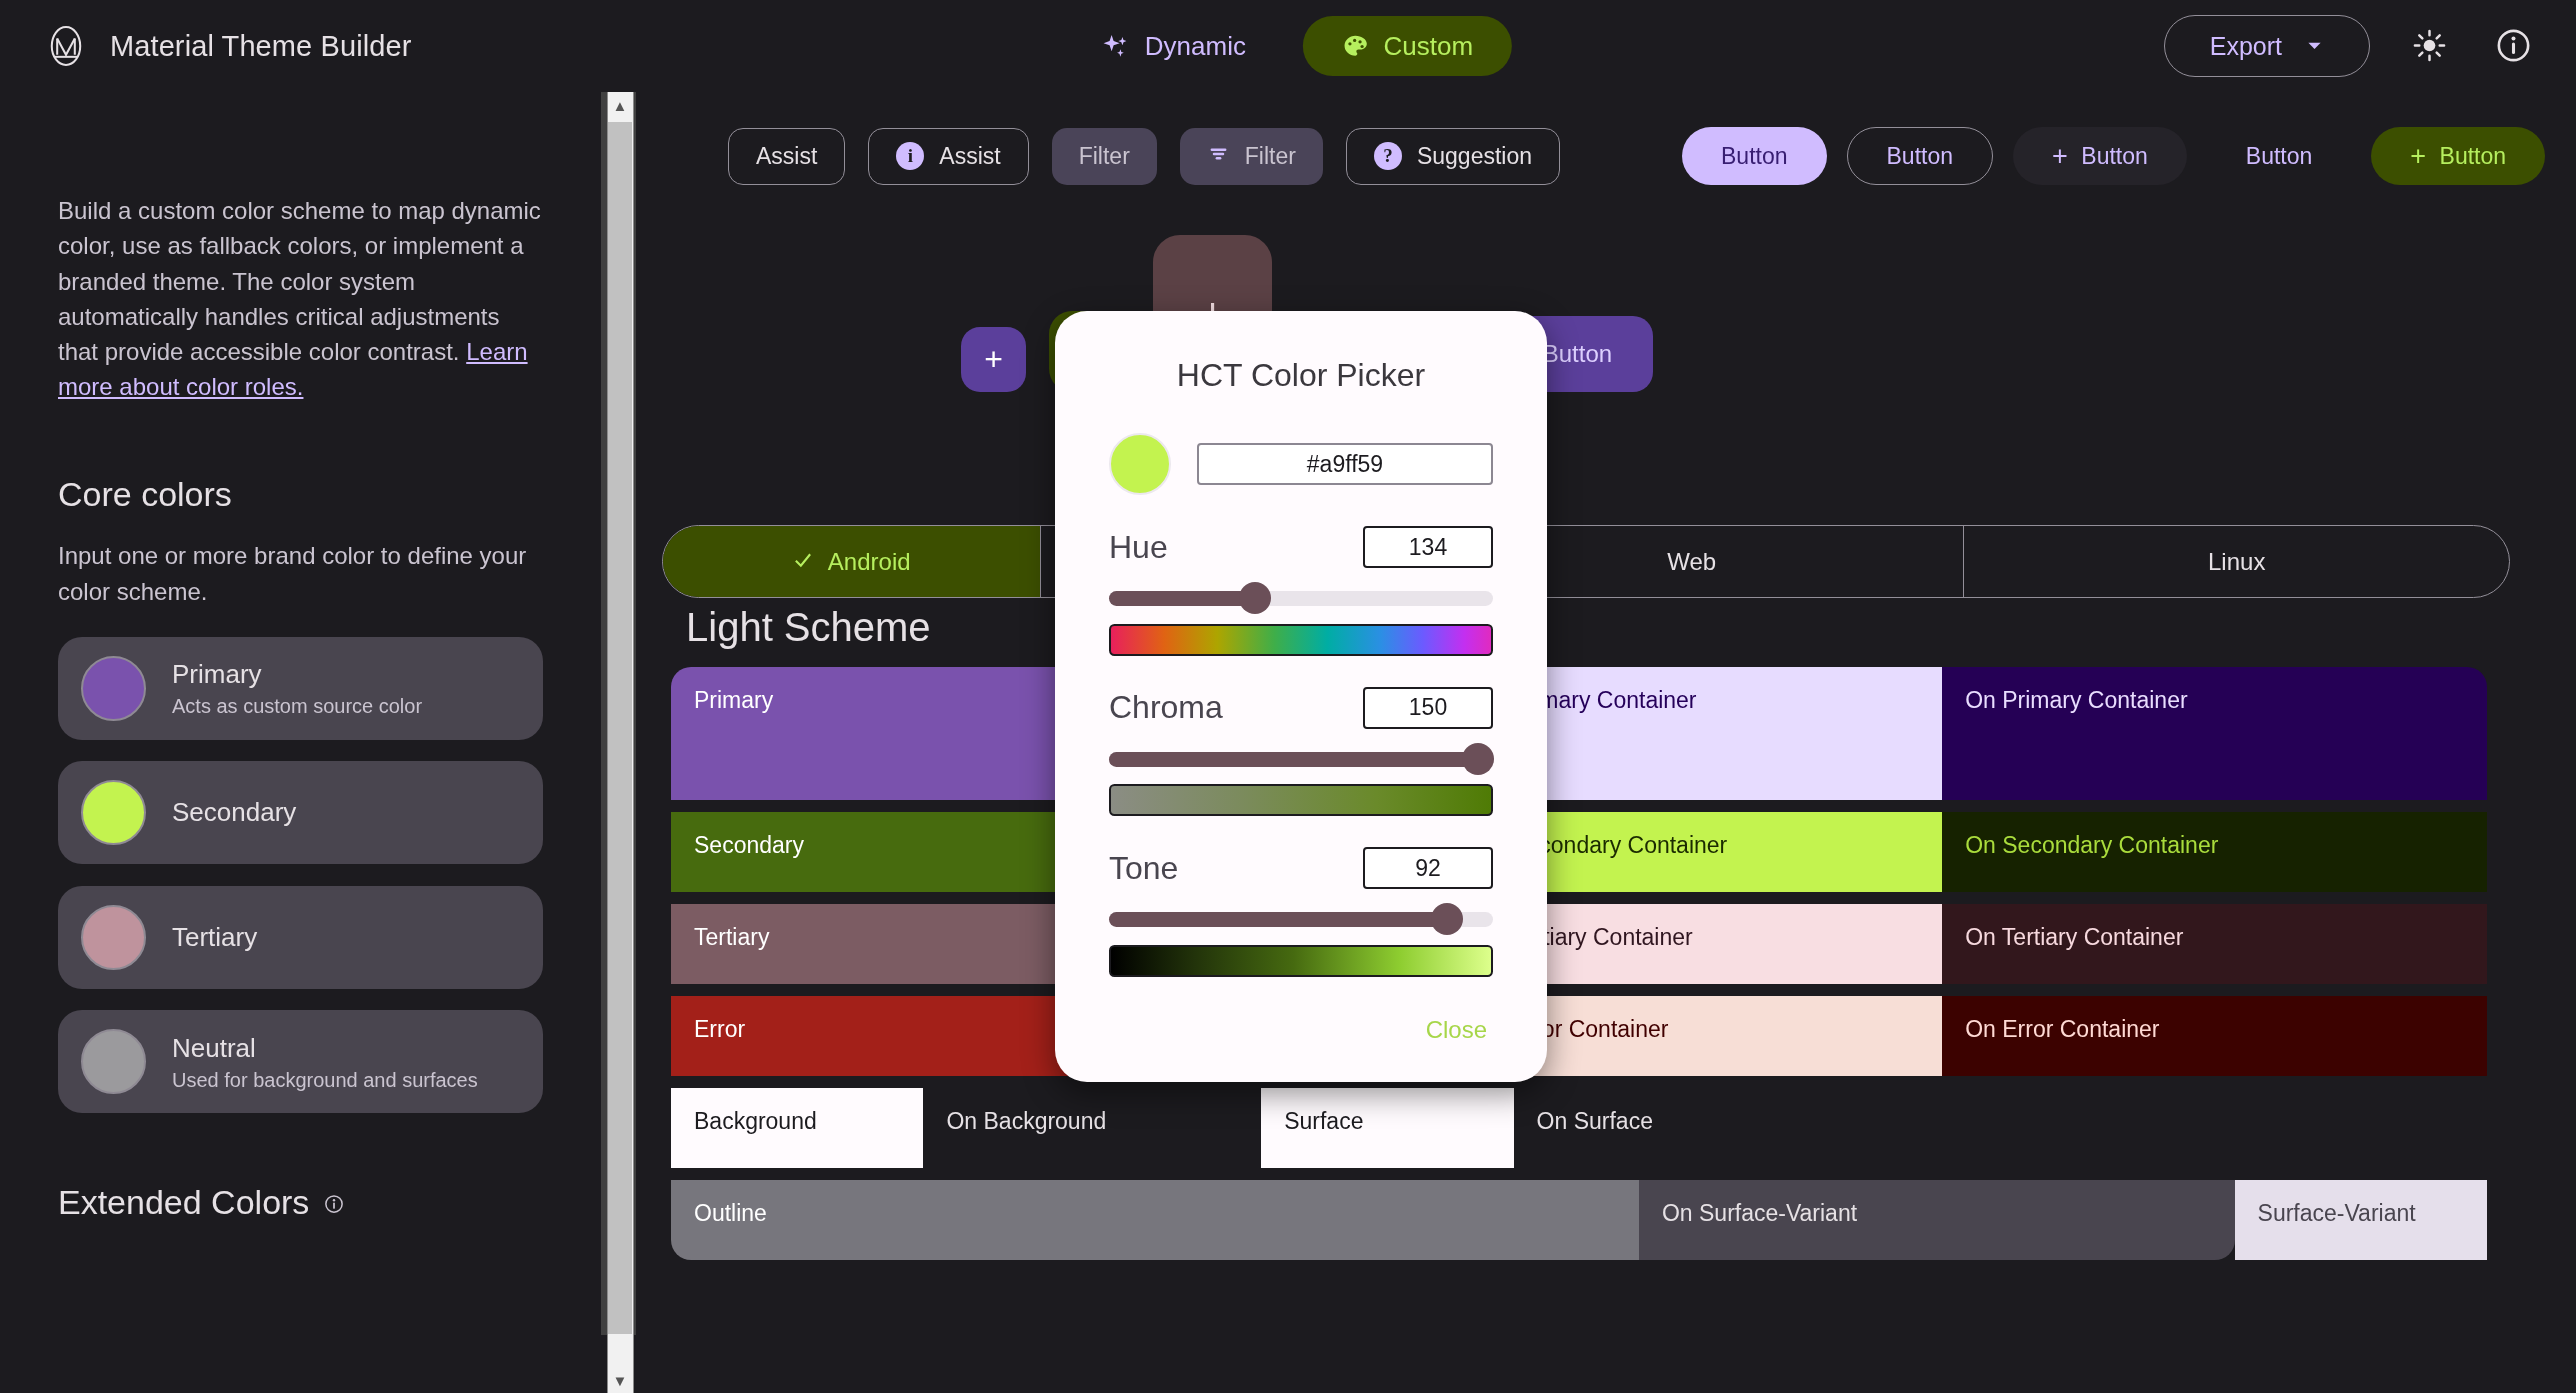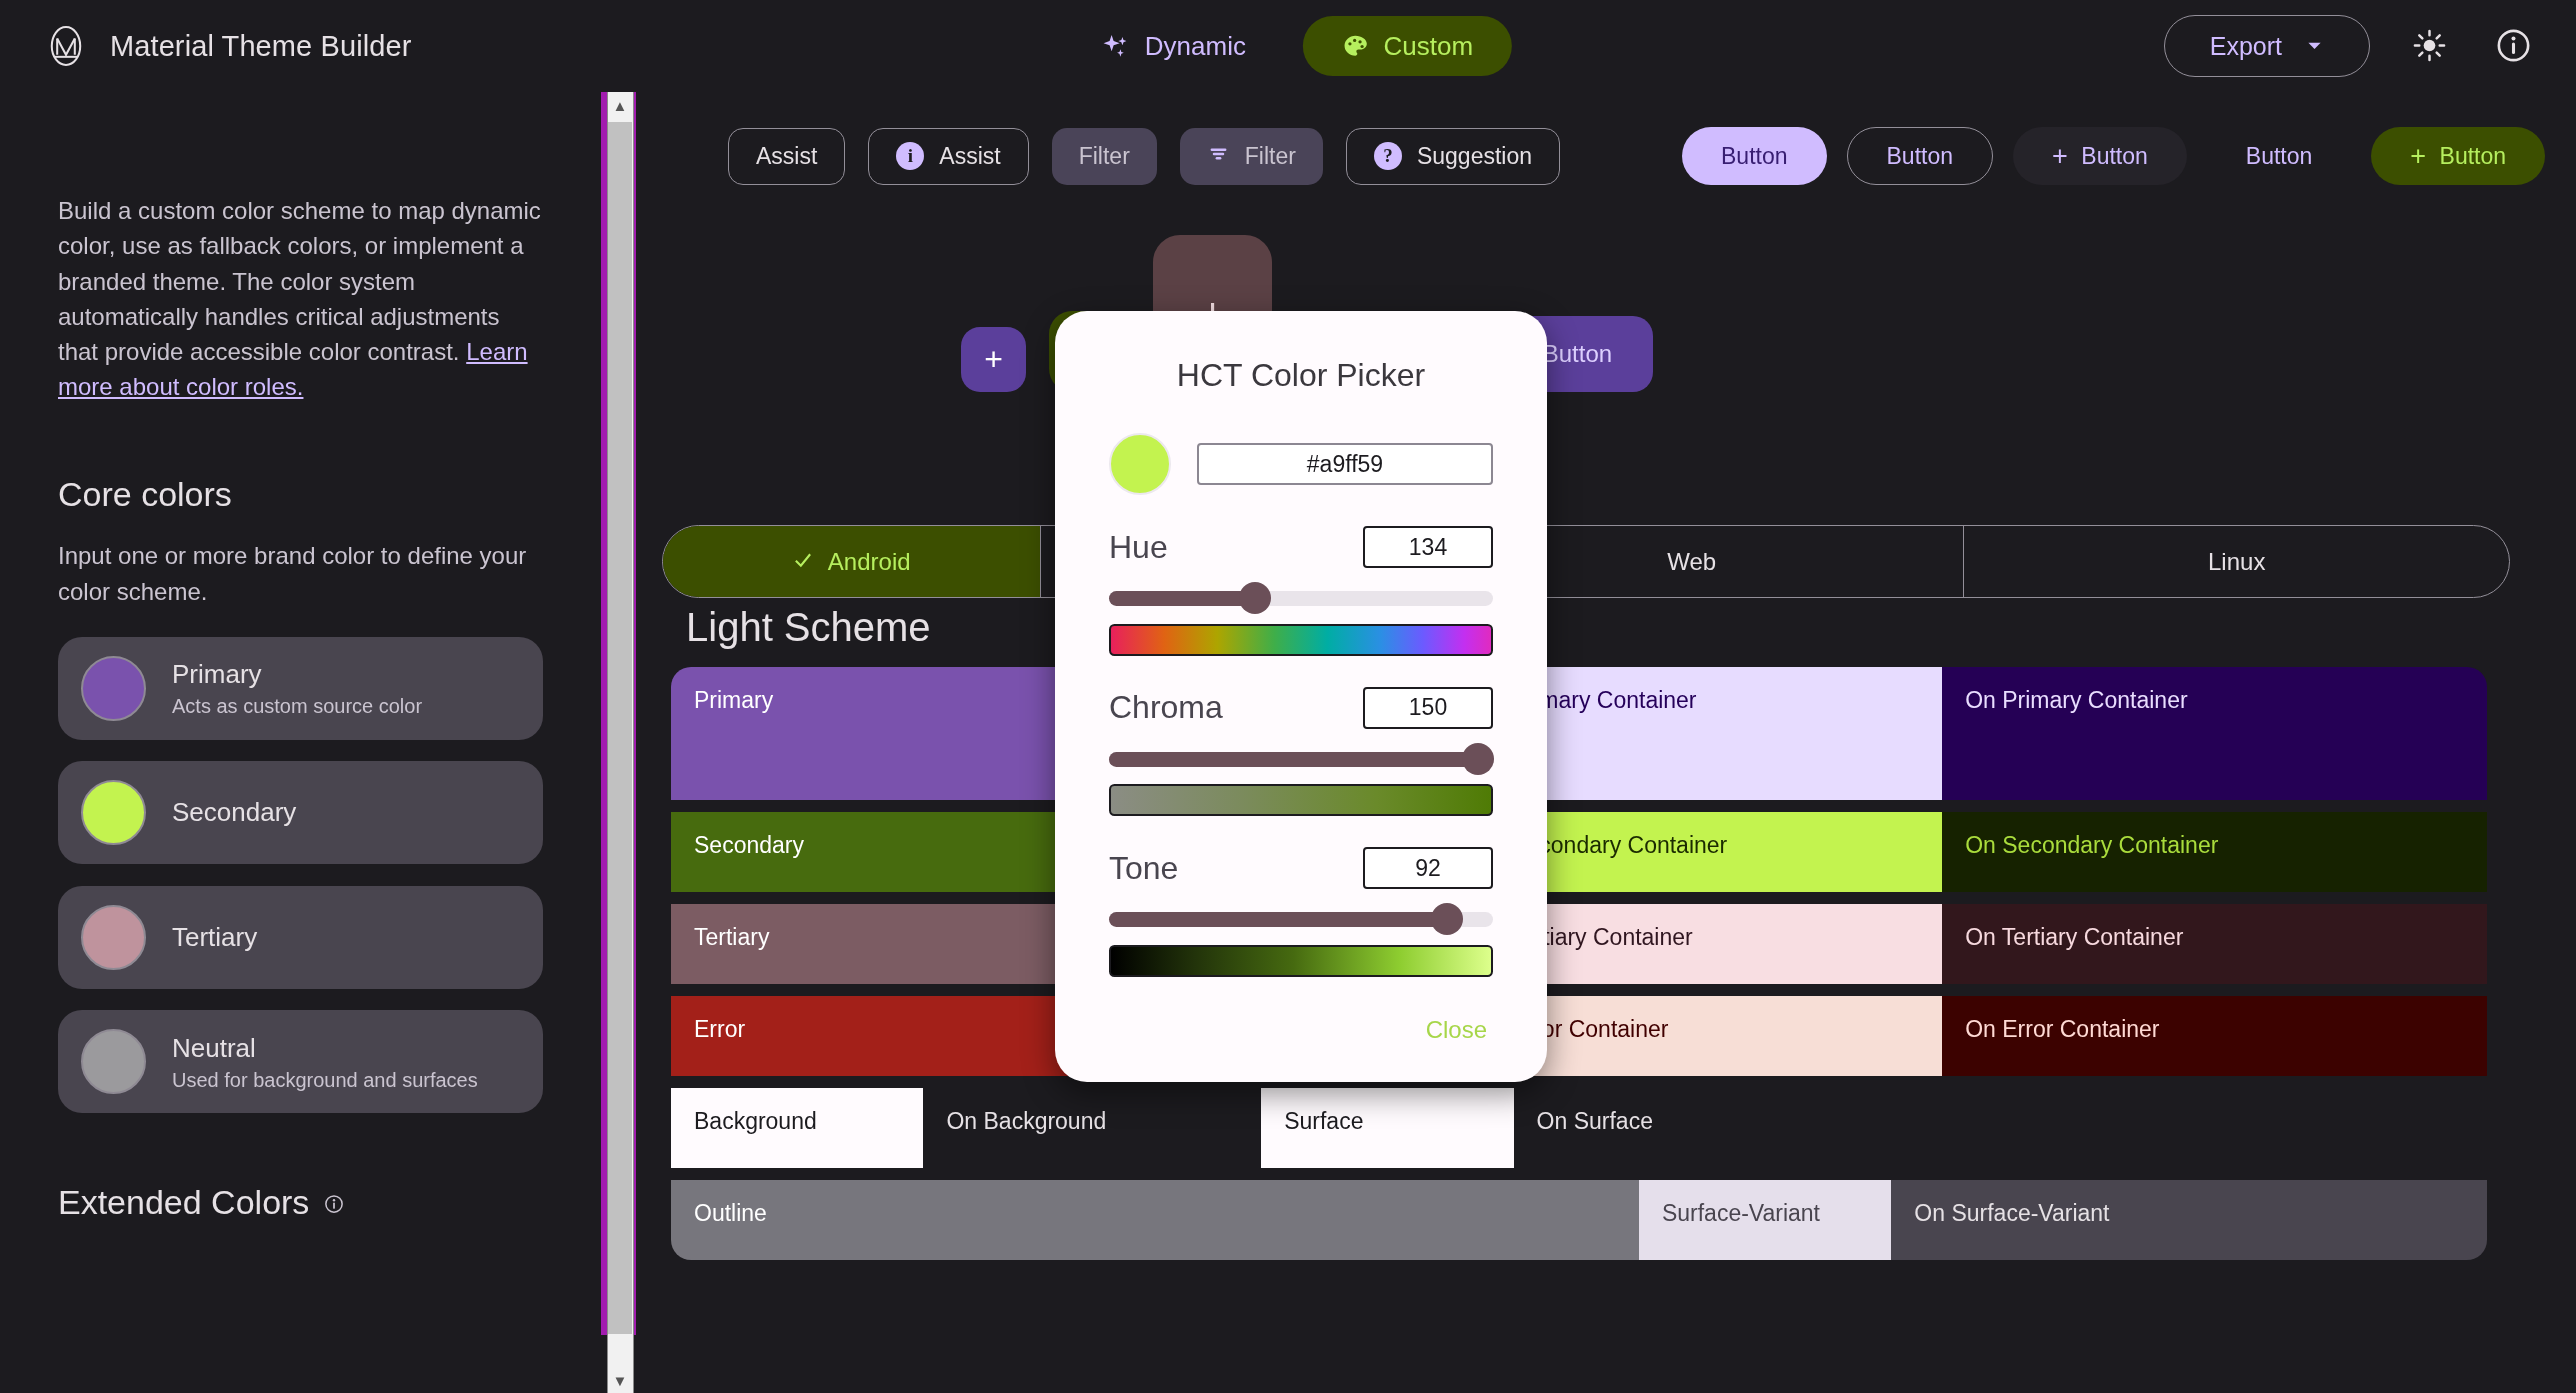--- a/index.html
+++ b/index.html
@@ -2,21 +2,21 @@
 <html style="font-size:10.8px"><head>
 <meta charset="utf-8">
 <style>
   * { box-sizing: border-box; margin: 0; padding: 0; }
   html, body {
     width: 2576px; height: 1394px;
     background: #1c1b1f;
     font-family: "Liberation Sans", sans-serif;
     overflow: hidden;
   }
-  .app { position: relative; width: 2576px; height: 1335px; background: #a21caf; }
+  .app { position: relative; width: 2576px; height: 1335px; background: #404040; }
 
   
   .topbar {
     position: absolute; top: 0; left: 0; width: 2576px; height: 92px;
     background: #1c1b1f; display: flex; align-items: center;
   }
   .brand { display: flex; align-items: center; gap: 23px; margin-left: 45px; }
   .brand-logo { width: 42px; height: 42px; }
   .brand-title { font-size: 29px; color: #e6e1e5; font-weight: 400; letter-spacing: 0.1px; }
 
@@ -491,25 +491,25 @@
           </div>
           <div class="cell" style="flex: 0 0 53.6%; background: rgb(28, 27, 31); color: rgb(230, 225, 229);">
             <span>On Surface</span>
           </div>
         </div>
         <div class="gap-v"></div>
         <div class="grid-row" style="height: 80px;">
           <div class="cell" style="flex: 0 0 53.3%; background: rgb(119, 118, 125); color: rgb(255, 255, 255); border-bottom-left-radius: 20px;">
             <span>Outline</span>
           </div>
+          <div class="cell" style="flex: 0 0 32.8%; background: rgb(73, 69, 79); color: rgb(230, 225, 229); border-bottom-right-radius: 20px;">
+            <span>On Surface-Variant</span>
+          </div>
           <div class="cell" style="flex: 0 0 13.9%; background: rgb(229, 223, 235); color: rgb(73, 69, 79);">
             <span>Surface-Variant</span>
-          </div>
-          <div class="cell" style="flex: 0 0 32.8%; background: rgb(73, 69, 79); color: rgb(230, 225, 229); border-bottom-right-radius: 20px;">
-            <span>On Surface-Variant</span>
           </div>
         </div>
       </div>
   </div>
 
   <div class="dlg-shadow">
     <div class="dlg-title">HCT Color Picker</div>
     <div class="dlg-body">
       <div class="dlg-hexrow">
         <span class="dlg-preview" id="dlg-preview" style="background: rgb(195, 243, 79);"></span>

